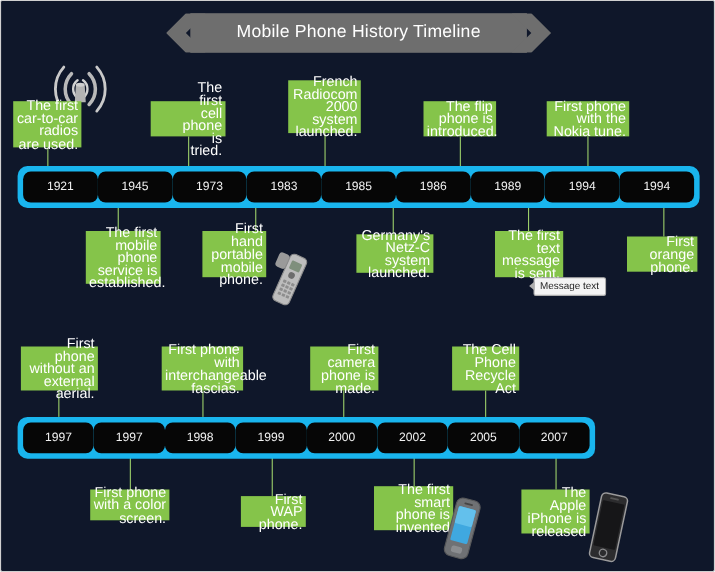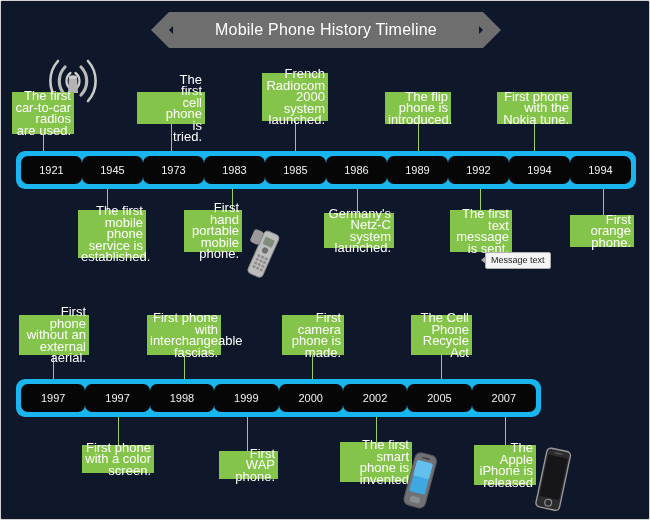--- a/index.html
+++ b/index.html
@@ -205,21 +205,20 @@
   </div>
 
   <div class="tl-bar" style="left:15px; top:150px; width:620px; height:38px;">
     <div class="tl-cell">1921</div>
     <div class="tl-cell">1945</div>
     <div class="tl-cell">1973</div>
     <div class="tl-cell">1983</div>
     <div class="tl-cell">1985</div>
     <div class="tl-cell">1986</div>
     <div class="tl-cell">1989</div>
-    <div class="tl-cell">1992</div>
     <div class="tl-cell">1994</div>
     <div class="tl-cell">1994</div>
   </div>
 
   <div class="gbox" style="left:77px; top:209px; width:68px; height:48px;">
     <span>The first mobile phone service is established.</span>
   </div>
   <div class="gbox" style="left:183px; top:209px; width:58px; height:42px;">
     <span>First hand portable mobile phone.</span>
   </div>

